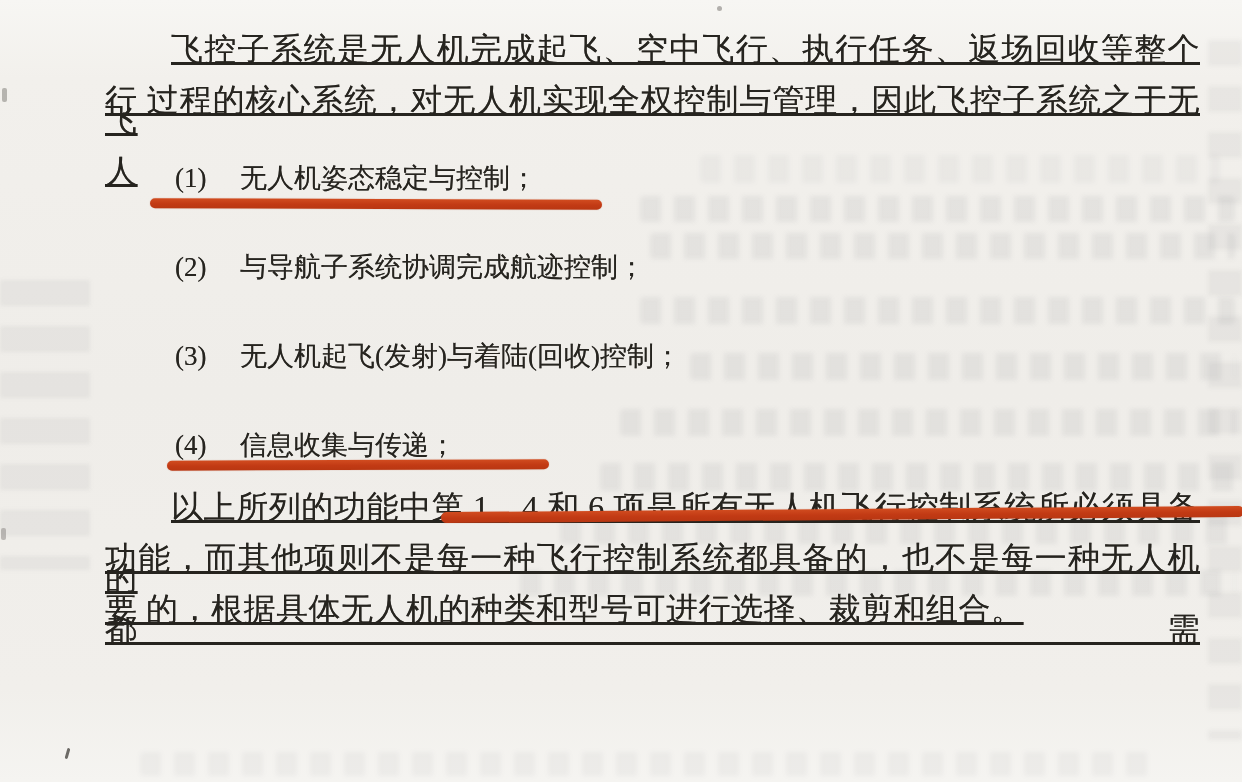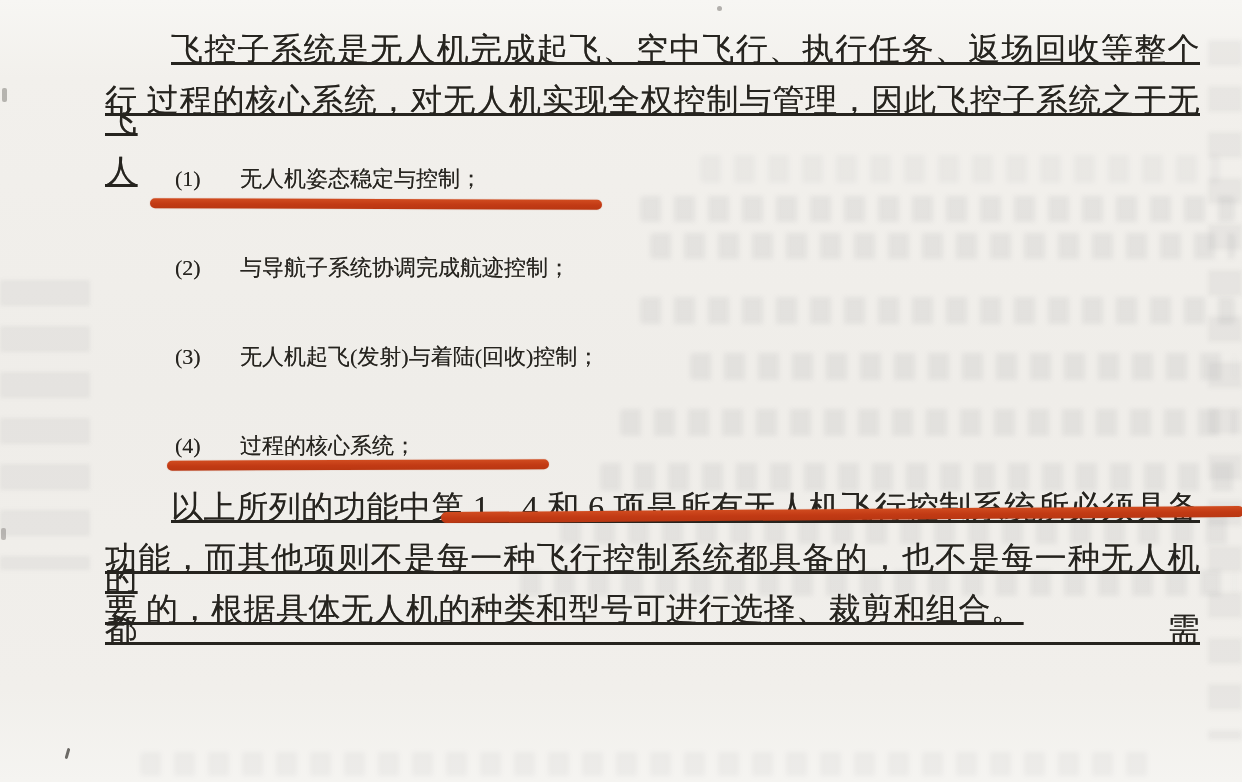--- a/index.html
+++ b/index.html
@@ -15,21 +15,21 @@
     position:relative; height:51px; line-height:71px; font-size:32px;
     letter-spacing:0.5px;
     text-shadow:0 0 0.5px rgba(30,28,24,.65);
     text-decoration:underline;
   }
   .pline.j { text-align:justify; text-align-last:justify; }
   .pline.ind { text-indent:66px; }
 
   .func-list { margin:3px 0 0 0; padding:0; list-style:none; }
   .func-list li {
-    position:relative; height:53px; line-height:53px; font-size:22px;
+    position:relative; height:53px; line-height:53px; font-size:27px;
     padding-left:70px; text-shadow:0 0 0.5px rgba(30,28,24,.65);margin-top:36px;
   }
   .func-list li .num { display:inline-block; width:65px; }
 
   .red-underline {
     position:absolute; height:10px; border-radius:6px; z-index:4;
     background:linear-gradient(180deg,#d14c20 0%,#c23a14 55%,#b93712 100%);
     box-shadow:0 0 1px rgba(170,50,15,.5);
   }
   .func-list li:nth-child(1) .red-underline { left:45px; top:47px; width:452px; transform:rotate(0.2deg); }
@@ -93,21 +93,21 @@
 
   <div class="content">
     <div id="para1">
         <div class="pline j ind">飞控子系统是无人机完成起飞、空中飞行、执行任务、返场回收等整个飞</div>
         <div class="pline j">行 过程的核心系统，对无人机实现全权控制与管理，因此飞控子系统之于无人</div>
       </div>
     <ol id="funcList" class="func-list">
         <li><span class="num">(1)</span><span class="txt">无人机姿态稳定与控制；</span><div class="red-underline"></div></li>
         <li><span class="num">(2)</span><span class="txt">与导航子系统协调完成航迹控制；</span></li>
         <li><span class="num">(3)</span><span class="txt">无人机起飞(发射)与着陆(回收)控制；</span></li>
-        <li><span class="num">(4)</span><span class="txt">过程的核心系统；</span><div class="red-underline"></div></li>
+        <li><span class="num">(4)</span><span class="txt">信息收集与传递；</span><div class="red-underline"></div></li>
       </ol>
     <div id="para2">
         <div class="pline j ind">以上所列的功能中第 1、4 和 6 项是所有无人机飞行控制系统所必须具备的<div class="red-underline u-long"></div></div>
         <div class="pline j">功能，而其他项则不是每一种飞行控制系统都具备的，也不是每一种无人机都需</div>
         <div class="pline">要 的，根据具体无人机的种类和型号可进行选择、裁剪和组合。</div>
       </div>
   </div>
 </div>
 
 </body></html>

